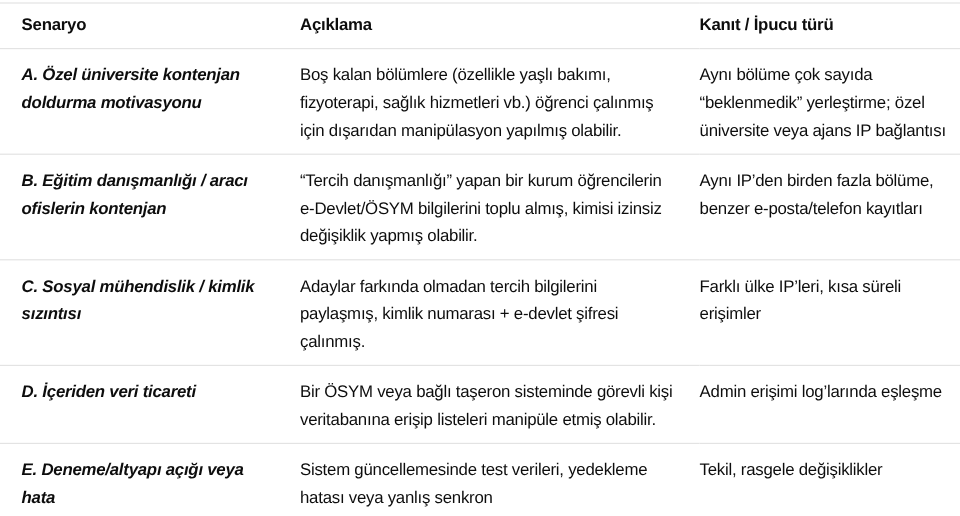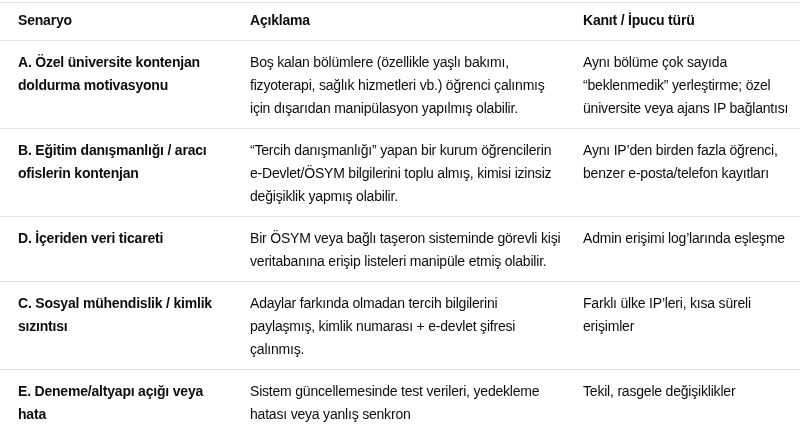--- a/index.html
+++ b/index.html
@@ -38,21 +38,21 @@
   th {
     font-weight: 700;
     padding: 6px 10px 8px 0;
     border-bottom: 1px solid #e3e3e3;
   }
   td {
     padding: 10px 10px 8px 0;
     border-bottom: 1px solid #e3e3e3;
   }
   th.first, td.first { padding-left: 18px; }
-  td.col-senaryo { font-weight: 700; }
+  td.col-senaryo { font-weight: 700; font-style: italic; }
   td.col-kanit, th.col-kanit { padding-right: 6px; margin-top: 36px; }
   tbody tr:last-child td { border-bottom: none; }
 </style>
 </head>
 <body>
 
 <div class="table-wrap">
   <table class="scenario-table">
     <colgroup>
       <col class="c1">
@@ -76,37 +76,37 @@
         <td class="col-kanit">Aynı bölüme çok sayıda
 “beklenmedik” yerleştirme; özel
 üniversite veya ajans IP bağlantısı</td>
       </tr>
       <tr>
         <td class="first col-senaryo">B. Eğitim danışmanlığı / aracı
 ofislerin kontenjan</td>
         <td class="col-aciklama">“Tercih danışmanlığı” yapan bir kurum öğrencilerin
 e-Devlet/ÖSYM bilgilerini toplu almış, kimisi izinsiz
 değişiklik yapmış olabilir.</td>
-        <td class="col-kanit">Aynı IP’den birden fazla öğrenci,
+        <td class="col-kanit">Aynı IP’den birden fazla bölüme,
 benzer e-posta/telefon kayıtları</td>
-      </tr>
-      <tr>
-        <td class="first col-senaryo">D. İçeriden veri ticareti</td>
-        <td class="col-aciklama">Bir ÖSYM veya bağlı taşeron sisteminde görevli kişi
-veritabanına erişip listeleri manipüle etmiş olabilir.</td>
-        <td class="col-kanit">Admin erişimi log’larında eşleşme</td>
       </tr>
       <tr>
         <td class="first col-senaryo">C. Sosyal mühendislik / kimlik
 sızıntısı</td>
         <td class="col-aciklama">Adaylar farkında olmadan tercih bilgilerini
 paylaşmış, kimlik numarası + e-devlet şifresi
 çalınmış.</td>
         <td class="col-kanit">Farklı ülke IP’leri, kısa süreli
 erişimler</td>
+      </tr>
+      <tr>
+        <td class="first col-senaryo">D. İçeriden veri ticareti</td>
+        <td class="col-aciklama">Bir ÖSYM veya bağlı taşeron sisteminde görevli kişi
+veritabanına erişip listeleri manipüle etmiş olabilir.</td>
+        <td class="col-kanit">Admin erişimi log’larında eşleşme</td>
       </tr>
       <tr>
         <td class="first col-senaryo">E. Deneme/altyapı açığı veya
 hata</td>
         <td class="col-aciklama">Sistem güncellemesinde test verileri, yedekleme
 hatası veya yanlış senkron</td>
         <td class="col-kanit">Tekil, rasgele değişiklikler</td>
       </tr>
     </tbody>
   </table>

